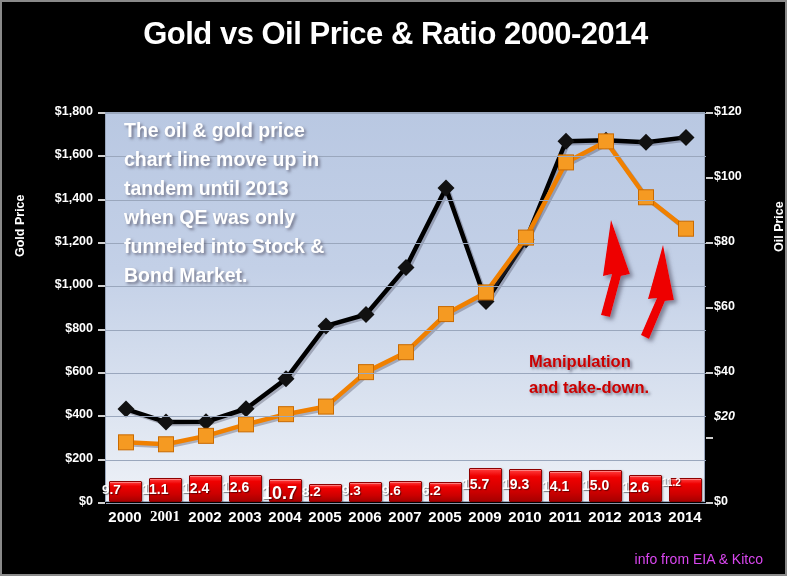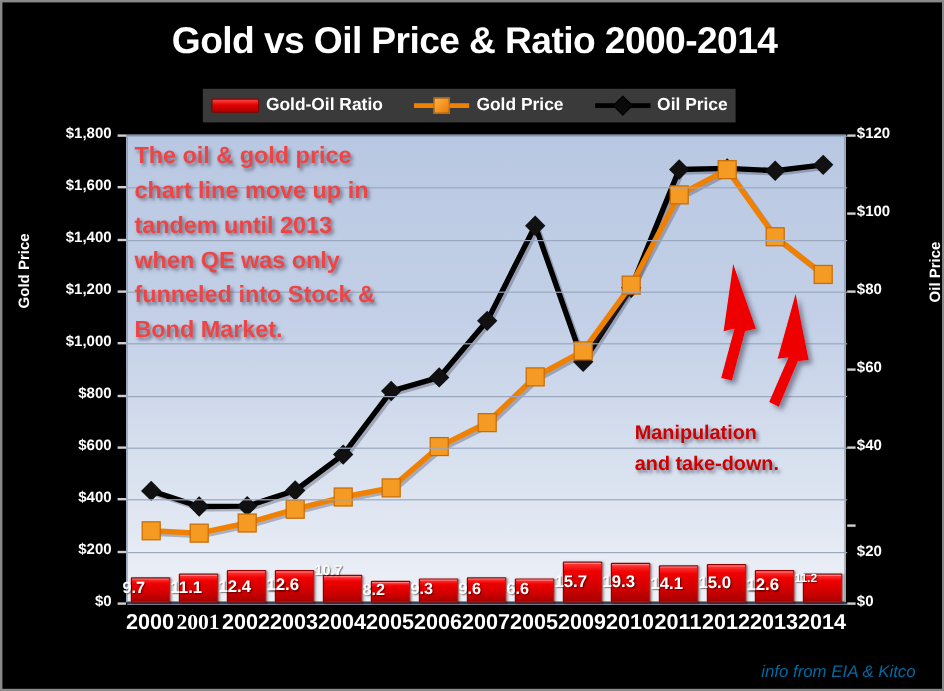--- a/index.html
+++ b/index.html
@@ -94,44 +94,44 @@
     position:absolute; font-size:12.5px; font-weight:bold; color:#fff;
     white-space:nowrap; text-shadow:1px 1px 2px #000;
   }
   .ytick.l { right:692px; text-align:right; }
   .ytick.r { left:712px; text-align:left; }
   .tickmark { position:absolute; width:7px; height:2px; background:#cfcfcf; }
 
   
   .xtick {
     position:absolute; top:506px;
-    font-size:18px; font-weight:bold; color:#fff;
+    font-size:15px; font-weight:bold; color:#fff;
     text-align:center; width:40px;
     text-shadow:1px 1px 2px #000;
   }
 
   
   .ratio-bar {
     position:absolute;
     background:linear-gradient(180deg,#ff3c3c 0%,#ef0000 22%,#cc0000 70%,#a80000 100%);
     border:1px solid #8e0000;
     border-radius:1px;
     box-shadow:inset 0 1px 0 rgba(255,255,255,.35), 1px 1px 2px rgba(0,0,0,.35);
   }
   .ratio-lbl {
     position:absolute; color:#fff; font-weight:bold;
     text-align:left; white-space:nowrap;
     text-shadow:1px 1px 1px rgba(0,0,0,.5);
   }
 
   
   #ann1 {
-    position:absolute; left:110px; top:114px;
+    position:absolute; left:122px; top:114px;
     font-size:19.5px; font-weight:bold; line-height:29px;
-    color:#ef4444;
+    color:#ffffff;
     text-shadow:2px 2px 3px rgba(90,90,110,.75);
     white-space:pre-line;
   }
   #ann2 {
     position:absolute; left:527px; top:346px;
     font-size:16.5px; font-weight:bold; line-height:26px;
     color:#cc0000; text-align:left; width:190px;
     text-shadow:2px 2px 3px rgba(90,90,110,.75);
     white-space:pre-line;
   }
@@ -153,50 +153,30 @@
   #logo-mark i {
     width:24px; height:14px; display:block;
     background:#cc0000;
     clip-path:polygon(0% 22%, 26% 0%, 62% 14%, 100% 6%, 100% 72%, 66% 100%, 22% 86%, 0% 96%);
   }
   #logo-text { display:flex; flex-direction:column; line-height:1; }
   #logo-text .a { font-size:11px; font-weight:bold; color:#fff; letter-spacing:-.3px; }
   #logo-text .b { font-size:13px; font-weight:bold; color:#fff; letter-spacing:-.3px; }
   #source {
     position:absolute; right:22px; top:549px;
-    font-size:14px; font-style:italic; color:#0369a1;
+    font-size:14px; color:#d946ef;
   }
 </style>
 </head>
 <body>
 
 <div id="frame">
 
   <div id="title">Gold vs Oil Price &amp; Ratio 2000-2014</div>
 
-  <div id="legend">
-    <div class="lg">
-      <span class="sw-bar"></span>
-      <span class="lbl">Gold-Oil Ratio</span>
-    </div>
-    <div class="lg">
-      <span class="sw-gold">
-          <i class="ln"></i>
-          <i class="mk"></i>
-        </span>
-      <span class="lbl">Gold Price</span>
-    </div>
-    <div class="lg">
-      <span class="sw-oil">
-          <i class="ln"></i>
-          <i class="mk"></i>
-        </span>
-      <span class="lbl">Oil Price</span>
-    </div>
-  </div>
 
   <div id="ylab-left">Gold Price</div>
   <div id="ylab-right">Oil Price</div>
 
   <div id="plot">
     <svg id="svg-series" viewBox="0 0 600 390" preserveAspectRatio="none">
         <polyline points="22,298.075 62,311.075 102,310.75 142,297.75 182,267.85 222,214.875 262,203.5 302,156.37500000000003 342,77.07499999999999 382,190.49999999999997 422,128.75 462,30.274999999999977 502,29.30000000000001 542,31.25 582,26.375" fill="none" stroke="rgba(70,70,90,.35)" stroke-width="4.5"></polyline>
         <polyline points="20,296.075 60,309.075 100,308.75 140,295.75 180,265.85 220,212.875 260,201.5 300,154.37500000000003 340,75.07499999999999 380,188.49999999999997 420,126.75 460,28.274999999999977 500,27.30000000000001 540,29.25 580,24.375" fill="none" stroke="#000000" stroke-width="4.5" stroke-linejoin="round"></polyline>
         <polygon points="20,287.575 28.5,296.075 20,304.575 11.5,296.075" fill="#111"></polygon>
         <polygon points="60,300.575 68.5,309.075 60,317.575 51.5,309.075" fill="#111"></polygon>
@@ -261,21 +241,21 @@
       <div class="ytick l" style="top: 188.667px;">$1,400</div>
       <div class="tickmark" style="left: 96px; top: 196.667px;"></div>
       <div class="ytick l" style="top: 145.333px;">$1,600</div>
       <div class="tickmark" style="left: 96px; top: 153.333px;"></div>
       <div class="ytick l" style="top: 102px;">$1,800</div>
       <div class="tickmark" style="left: 96px; top: 110px;"></div>
     </div>
   <div id="ticks-right">
       <div class="ytick r" style="top: 492px;">$0</div>
       <div class="tickmark" style="left: 704px; top: 500px;"></div>
-      <div class="ytick r" style="top: 450px;">$20</div>
+      <div class="ytick r" style="top: 407px; font-style: italic;">$20</div>
       <div class="tickmark" style="left: 704px; top: 435px;"></div>
       <div class="ytick r" style="top: 362px;">$40</div>
       <div class="tickmark" style="left: 704px; top: 370px;"></div>
       <div class="ytick r" style="top: 297px;">$60</div>
       <div class="tickmark" style="left: 704px; top: 305px;"></div>
       <div class="ytick r" style="top: 232px;">$80</div>
       <div class="tickmark" style="left: 704px; top: 240px;"></div>
       <div class="ytick r" style="top: 167px;">$100</div>
       <div class="tickmark" style="left: 704px; top: 175px;"></div>
       <div class="ytick r" style="top: 102px;">$120</div>
@@ -301,29 +281,29 @@
   <div id="bars-layer">
       <div class="ratio-bar" style="left: 106.5px; width: 33px; top: 478.983px; height: 21.0167px;"></div>
       <div class="ratio-lbl" style="font-size: 13.5px; width: 46px; left: 100px; top: 480.492px;">9.7</div>
       <div class="ratio-bar" style="left: 146.5px; width: 33px; top: 475.95px; height: 24.05px;"></div>
       <div class="ratio-lbl" style="font-size: 14px; width: 46px; left: 140px; top: 478.975px;">11.1</div>
       <div class="ratio-bar" style="left: 186.5px; width: 33px; top: 473.133px; height: 26.8667px;"></div>
       <div class="ratio-lbl" style="font-size: 14px; width: 46px; left: 180px; top: 477.567px;">12.4</div>
       <div class="ratio-bar" style="left: 226.5px; width: 33px; top: 472.7px; height: 27.3px;"></div>
       <div class="ratio-lbl" style="font-size: 14px; width: 46px; left: 220px; top: 477.35px;">12.6</div>
       <div class="ratio-bar" style="left: 266.5px; width: 33px; top: 476.817px; height: 23.1833px;"></div>
-      <div class="ratio-lbl" style="font-size: 12px; width: 46px; left: 260px; top: 466px;">10.7</div>
+      <div class="ratio-lbl" style="font-size: 18px; width: 46px; left: 260px; top: 481px;">10.7</div>
       <div class="ratio-bar" style="left: 306.5px; width: 33px; top: 482.233px; height: 17.7667px;"></div>
       <div class="ratio-lbl" style="font-size: 13.5px; width: 46px; left: 300px; top: 482.117px;">8.2</div>
       <div class="ratio-bar" style="left: 346.5px; width: 33px; top: 479.85px; height: 20.15px;"></div>
       <div class="ratio-lbl" style="font-size: 13.5px; width: 46px; left: 340px; top: 480.925px;">9.3</div>
       <div class="ratio-bar" style="left: 386.5px; width: 33px; top: 479.2px; height: 20.8px;"></div>
       <div class="ratio-lbl" style="font-size: 13.5px; width: 46px; left: 380px; top: 480.6px;">9.6</div>
       <div class="ratio-bar" style="left: 426.5px; width: 33px; top: 480.067px; height: 19.9333px;"></div>
-      <div class="ratio-lbl" style="font-size: 13.5px; width: 46px; left: 420px; top: 481.033px;">6.6</div>
+      <div class="ratio-lbl" style="font-size: 13.5px; width: 46px; left: 420px; top: 481.033px;">6.2</div>
       <div class="ratio-bar" style="left: 466.5px; width: 33px; top: 465.983px; height: 34.0167px;"></div>
       <div class="ratio-lbl" style="font-size: 14px; width: 46px; left: 460px; top: 473.992px;">15.7</div>
       <div class="ratio-bar" style="left: 506.5px; width: 33px; top: 466.633px; height: 33.3667px;"></div>
       <div class="ratio-lbl" style="font-size: 14px; width: 46px; left: 500px; top: 474.317px;">19.3</div>
       <div class="ratio-bar" style="left: 546.5px; width: 33px; top: 469.45px; height: 30.55px;"></div>
       <div class="ratio-lbl" style="font-size: 14px; width: 46px; left: 540px; top: 475.725px;">14.1</div>
       <div class="ratio-bar" style="left: 586.5px; width: 33px; top: 467.5px; height: 32.5px;"></div>
       <div class="ratio-lbl" style="font-size: 14px; width: 68px; left: 580px; top: 474.75px;">15.0</div>
       <div class="ratio-bar" style="left: 626.5px; width: 33px; top: 472.7px; height: 27.3px;"></div>
       <div class="ratio-lbl" style="font-size: 14px; width: 46px; left: 620px; top: 477.35px;">12.6</div>

